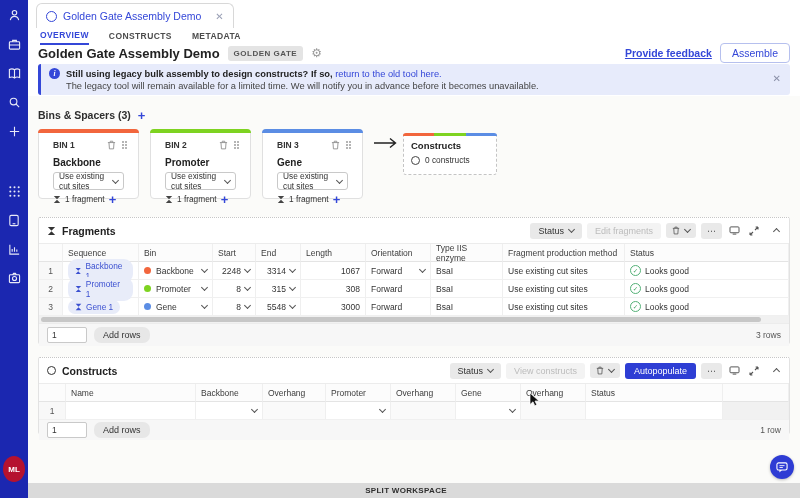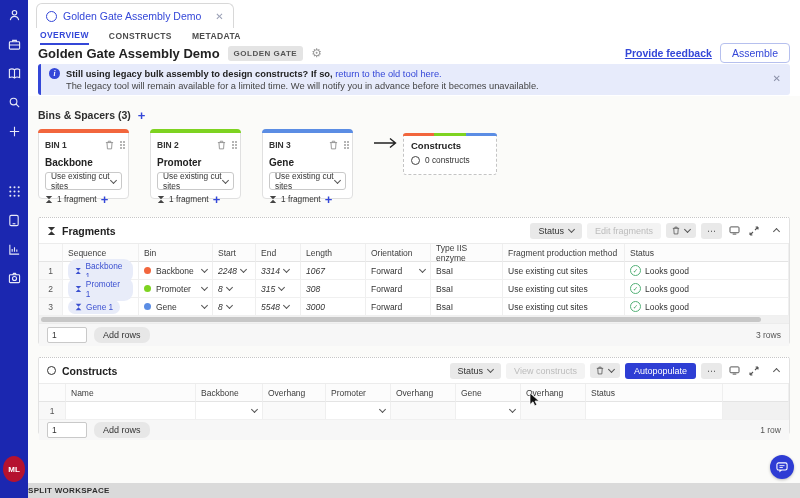--- a/index.html
+++ b/index.html
@@ -43,22 +43,22 @@
   .banner b{color:#222;}
   .banner a{color:#3447d8;text-decoration:none;font-weight:normal;}
   .banner-line2{margin:2px 0 0 17px;color:#444;}
   .banner-close{position:absolute;right:9px;top:9px;color:#8b90a8;font-size:10px;}
 
   .content{position:absolute;top:96px;left:0;right:0;bottom:15px;background:#fbfbf9;}
 
   
   .bins-title{position:absolute;left:10px;top:13px;font-size:10.5px;font-weight:bold;color:#2e2e2e;display:flex;gap:7px;align-items:center;}
   .plus{color:#3447d8;font-weight:bold;font-size:13px;line-height:9px;}
-  .bincard{position:absolute;top:33px;width:91px;height:70px;background:#fff;border:1px solid #e0e0e0;border-radius:4px;
-    box-sizing:border-box;padding:4px 6px;}
+  .bincard{position:absolute;top:33px;width:101px;height:70px;background:#fff;border:1px solid #e0e0e0;border-radius:4px;
+    box-sizing:border-box;padding:4px 14px;}
   .binstrip{position:absolute;top:-1px;left:-1px;right:-1px;height:4px;border-radius:4px 4px 0 0;}
   .binhead{display:flex;align-items:center;margin-top:2px;}
   .binlabel{font-size:8.5px;font-weight:bold;color:#333;}
   .binicons{margin-left:auto;display:flex;align-items:center;gap:6px;}
   .trash svg{stroke:#8f8f8f;fill:none;stroke-width:1;}
   .dots{width:2px;height:2px;background:#9c9c9c;border-radius:50%;
     box-shadow:3px 0 0 #9c9c9c,0 3px 0 #9c9c9c,3px 3px 0 #9c9c9c,0 6px 0 #9c9c9c,3px 6px 0 #9c9c9c;margin-bottom:6px;}
   .binname{font-size:10px;font-weight:bold;color:#222;margin-top:3px;}
   .binselect{margin-top:4px;height:16px;border:1px solid #c9c9c9;border-radius:3px;display:flex;align-items:center;
     padding:0 5px;font-size:8.3px;color:#333;justify-content:space-between;background:#fff;}
@@ -85,38 +85,38 @@
   .bluebtn{background:#2e3ed4;color:#fff;border:none;border-radius:3px;font-size:9px;padding:3px 9px;font-family:inherit;}
   .iconbtn{background:none;border:none;padding:0 2px;display:flex;align-items:center;}
   .iconbtn svg{stroke:#555;fill:none;stroke-width:1.1;}
   .tgrid{display:grid;font-size:8.5px;color:#333;}
   .fr-grid{grid-template-columns:24px 76px 74px 43px 45px 65px 65px 72px 122px 1fr;}
   .co-grid{grid-template-columns:27px 130px 67px 63px 65px 65px 65px 65px 137px 1fr;}
   .th{background:#fcfcfc;border-bottom:1px solid #e4e4e4;border-right:1px solid #efefef;padding:2px 5px;height:13px;
     display:flex;align-items:center;color:#3c3c3c;}
   .td{border-bottom:1px solid #f0f0f0;border-right:1px solid #efefef;height:18px;display:flex;align-items:center;padding:0 5px;box-sizing:border-box;}
   .td.num{background:#f8f8f8;justify-content:center;color:#555;}
-  .td.right{gap:4px;font-style:italic;}
+  .td.right{justify-content:flex-end;gap:4px;}
   .td .mla{margin-left:auto;}
   .chip{display:flex;align-items:center;gap:4px;background:#e8ecf9;border-radius:9px;padding:2px 7px;color:#3a4fd0;font-size:8.3px;}
   .dot{width:7px;height:7px;border-radius:50%;flex:none;margin-right:5px;}
   .check{width:9px;height:9px;border:1px solid #54b177;border-radius:50%;color:#3fa45f;font-size:6.5px;display:flex;
     align-items:center;justify-content:center;margin-right:4px;flex:none;}
   .scrollbar{height:7px;background:#f1f1f1;border-bottom:1px solid #ececec;position:relative;}
   .thumb{position:absolute;left:2px;top:1px;height:5px;width:96%;background:#c7c7c7;border-radius:3px;}
   .panel-ft{display:flex;align-items:center;gap:7px;padding:0 8px;background:#f7f7f7;}
   .ft-input{width:34px;height:14px;border:1px solid #c9c9c9;border-radius:2px;font-size:8.5px;padding:0 0 0 4px;font-family:inherit;color:#333;}
   .addrows{background:#e7e7e7;border:none;border-radius:7px;font-size:9px;color:#333;padding:3px 9px;font-family:inherit;}
   .rowcount{margin-left:auto;font-size:8.5px;color:#555;}
   .td.shade{background:#fafafa;}
   .td.filler{background:#f1f1f1;}
 
   
   .bottombar{position:absolute;left:0;right:0;bottom:0;height:15px;background:#dadada;display:flex;align-items:center;
-    justify-content:flex-start;padding-right:16px;}
+    justify-content:center;padding-right:16px;}
   .bottombar span{font-size:8px;font-weight:bold;color:#2e2e2e;letter-spacing:.3px;}
   .chatbtn{position:absolute;right:6px;bottom:19px;width:24px;height:24px;border-radius:50%;background:#2e3cd4;z-index:8;
     display:flex;align-items:center;justify-content:center;box-shadow:0 1px 3px rgba(0,0,0,.25);}
   #cursor{position:absolute;left:529px;top:392px;z-index:9;}
 </style>
 </head>
 <body>
 
 <div id="screen">
 

